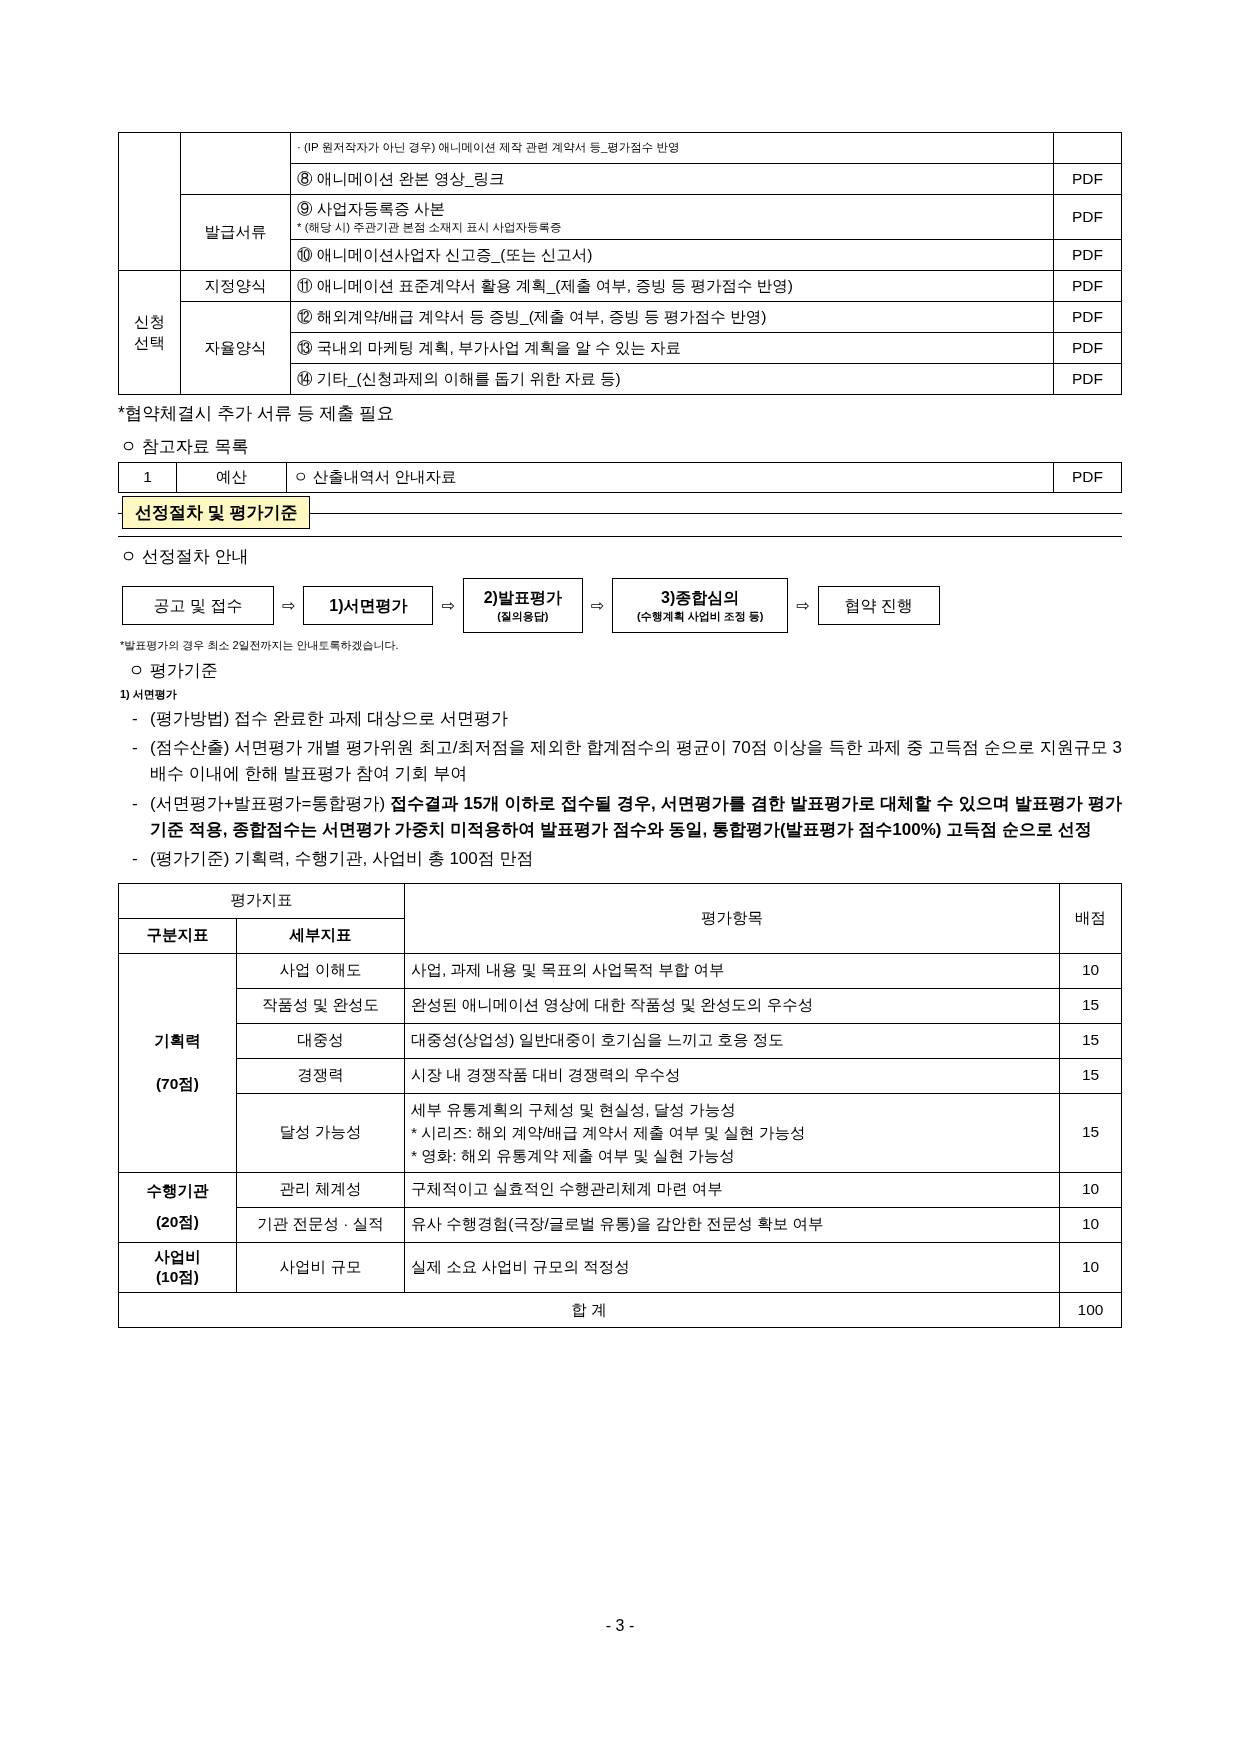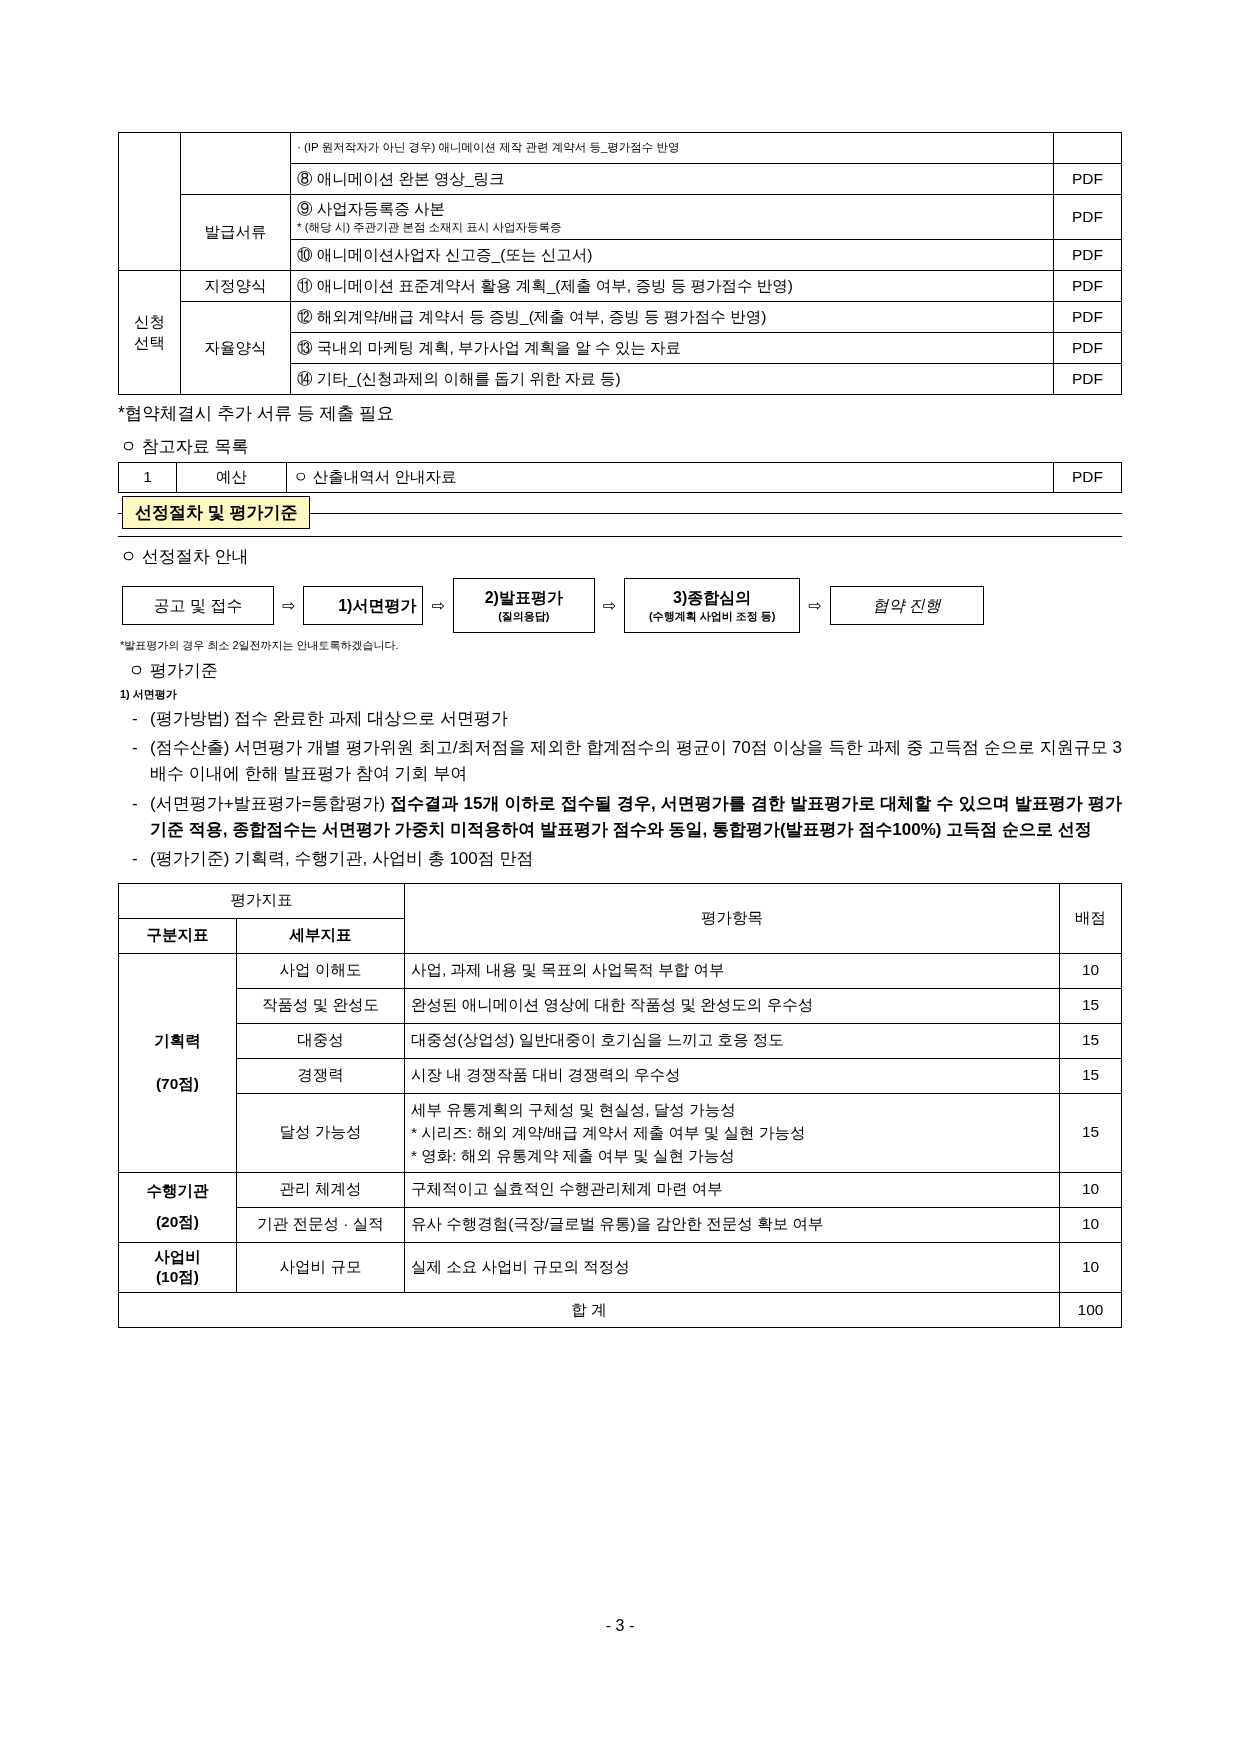--- a/index.html
+++ b/index.html
@@ -93,24 +93,24 @@
     border: 1.6px solid #000;
     text-align: center;
     padding: 9px 6px;
     font-size: 16px;
     line-height: 1.2;
     box-sizing: border-box;
   }
   .flow-box .sub { font-size: 11px; display: block; margin-top: 2px; }
   .flow-arrow { font-size: 16px; padding: 0 2px; }
   .fb1 { width: 152px; }
-  .fb2 { width: 120px; font-weight: bold; text-align: right; }
-  .fb3 { width: 142px; font-weight: bold; }
+  .fb2 { width: 130px; font-weight: bold; }
+  .fb3 { width: 120px; font-weight: bold; }
   .fb4 { width: 176px; font-weight: bold; }
-  .fb5 { width: 154px; font-style: italic; }
+  .fb5 { width: 122px; }
 
   
   .para {
     font-size: 11px;
     margin: 4px 0 0 2px;
     line-height: 1.5;
   }
   .bullet {
     font-size: 17px;
     margin: 3px 0 0 14px;

